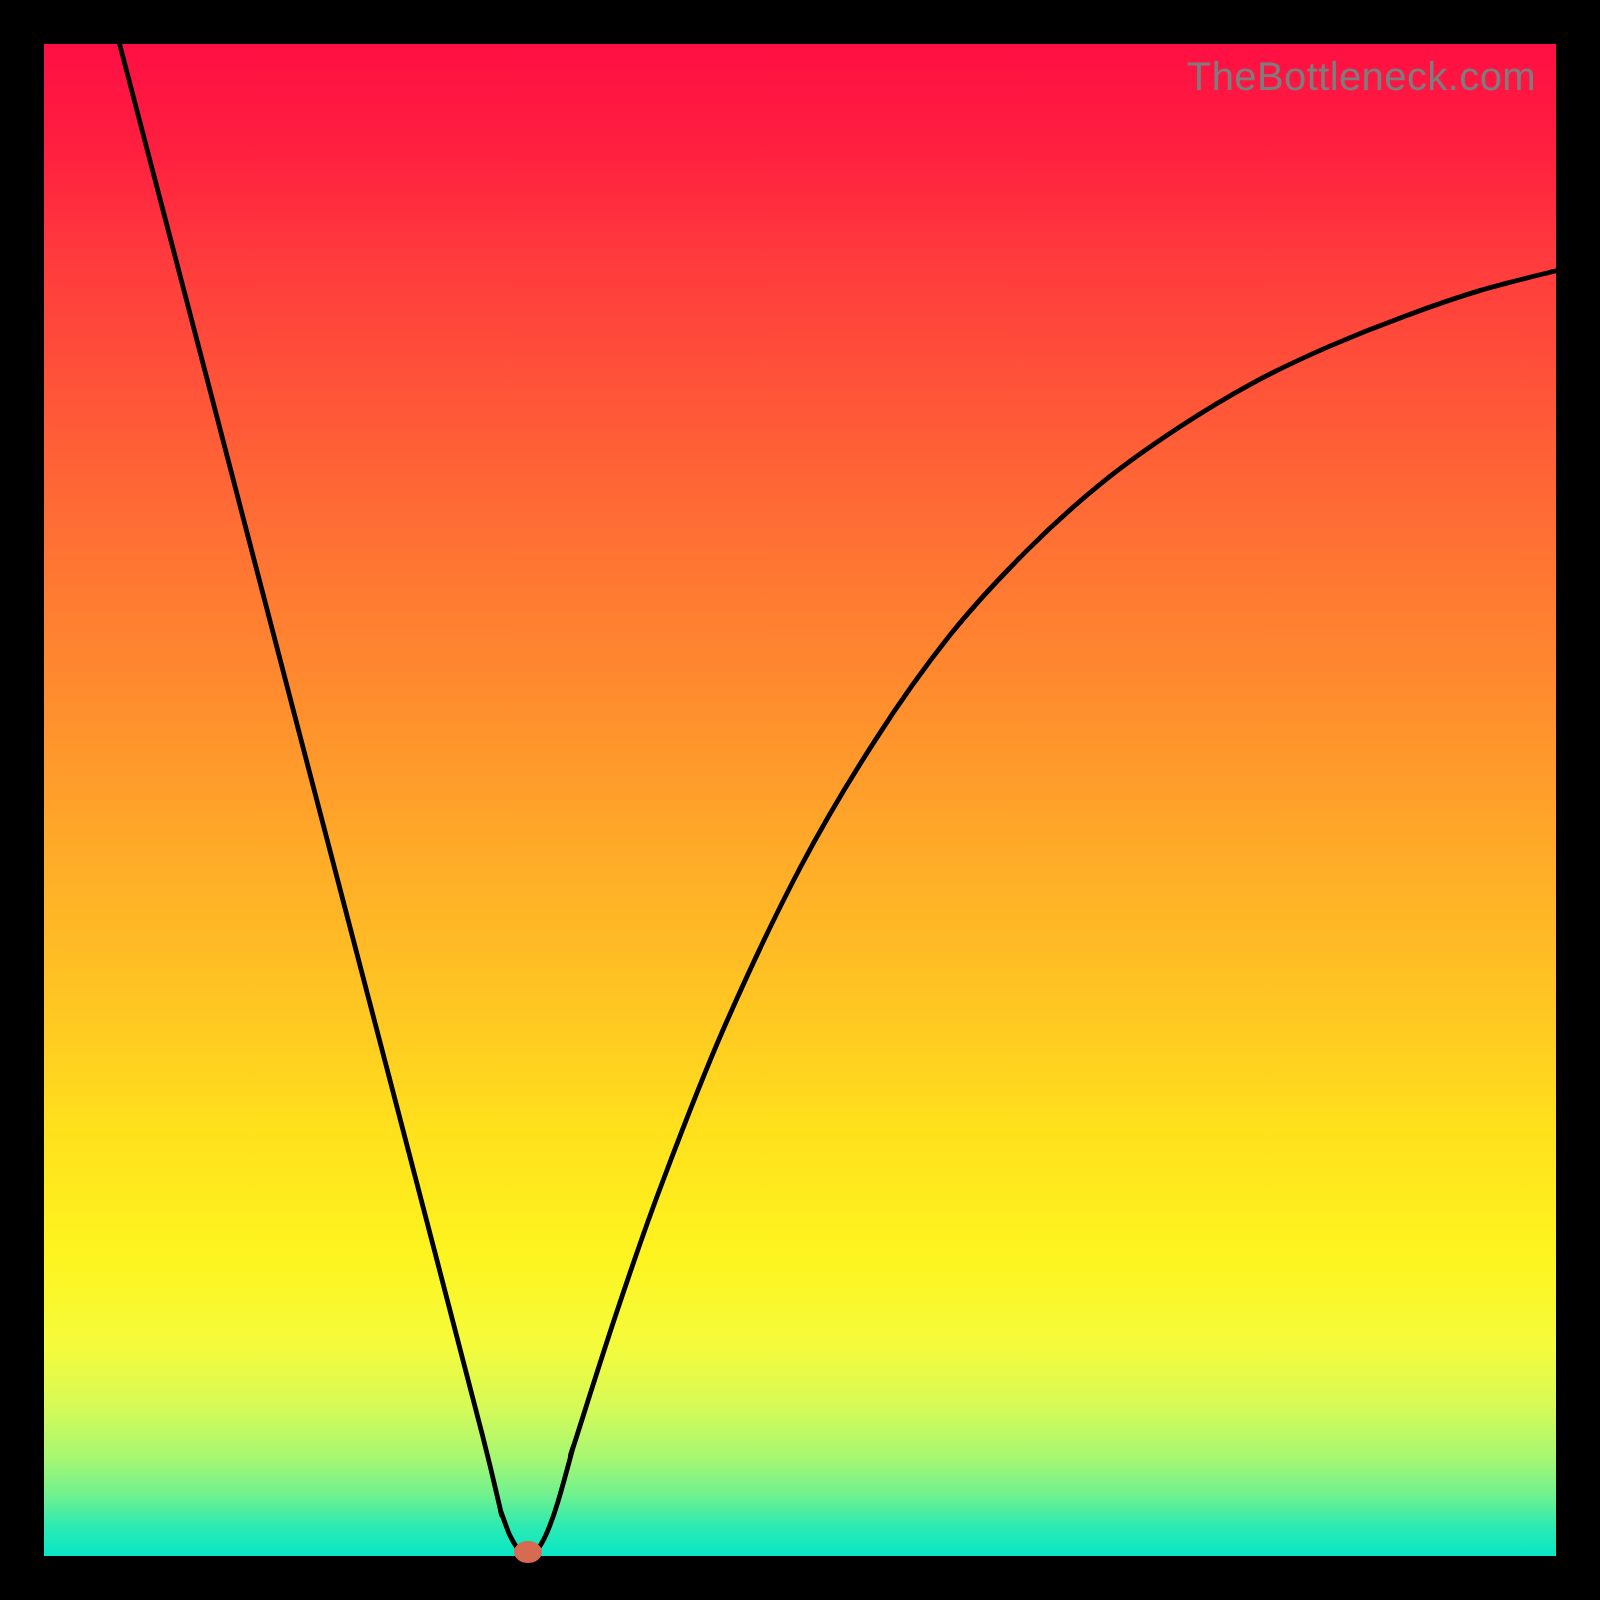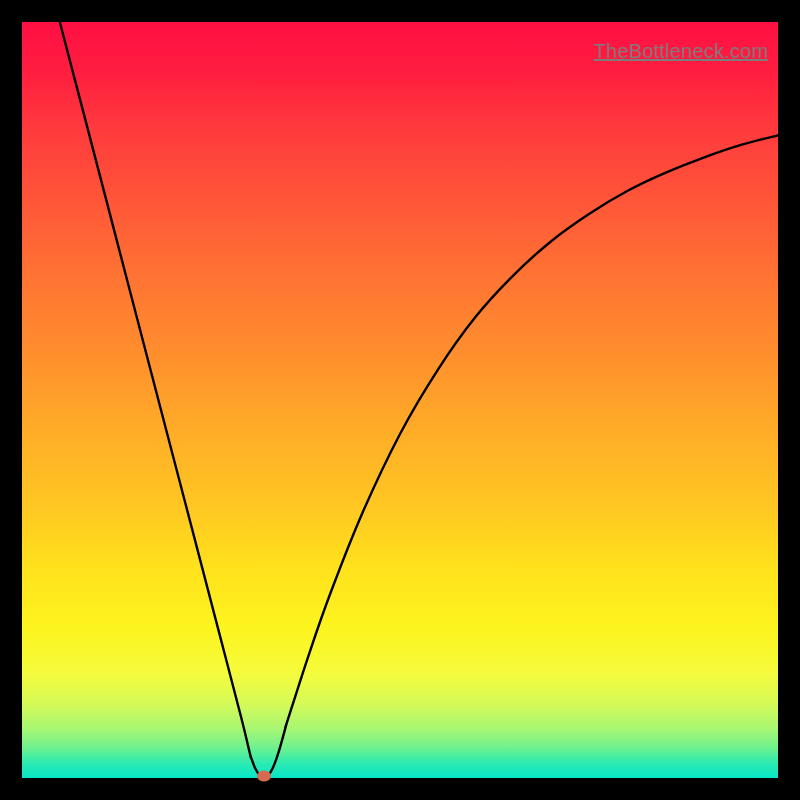--- a/index.html
+++ b/index.html
@@ -39,28 +39,27 @@
       #f5fb3b 86%,
       #d7fa56 90%,
       #a7f772 93.5%,
       #6ff18f 96%,
       #2debb1 98%,
       #07e6c7 100%
     );
   }
   .watermark {
     position: absolute;
-    top: 18px;
+    top: 6px;
     right: 10px;
     color: #7d7d7d;
     font-size: 20px;
     font-weight: 500;
     letter-spacing: 0.2px;
     z-index: 5;
-    text-decoration: underline;
   }
   svg.curve {
     position: absolute;
     left: 0;
     top: 0;
     width: 756px;
     height: 756px;
     z-index: 3;
   }
   .marker {

